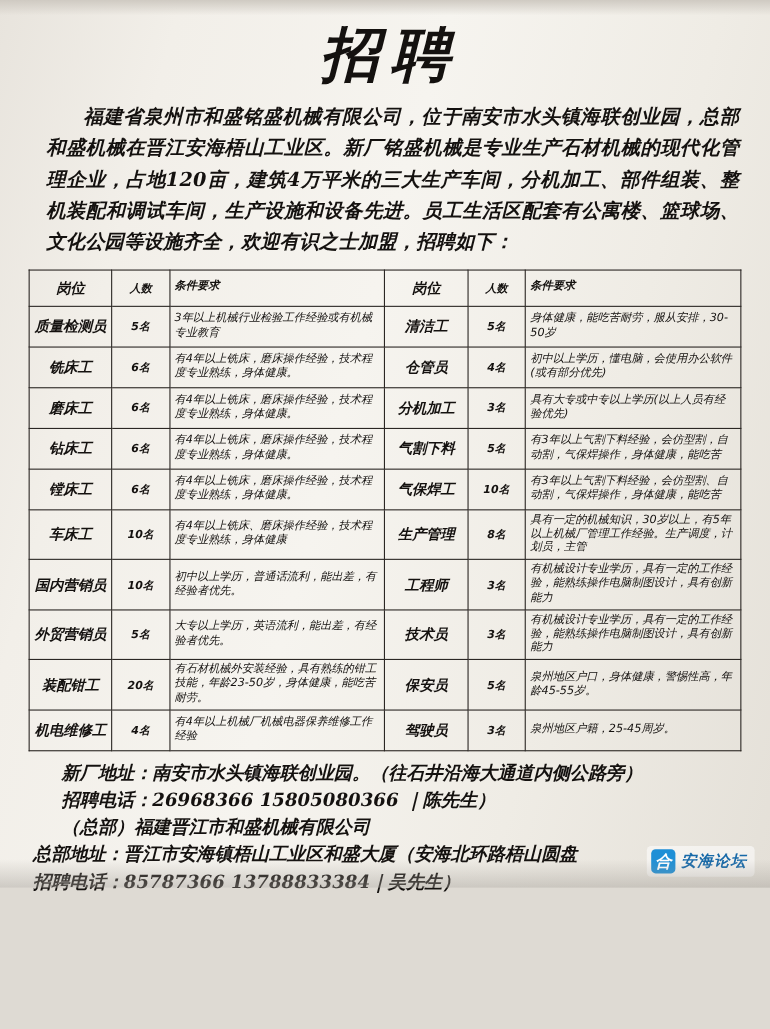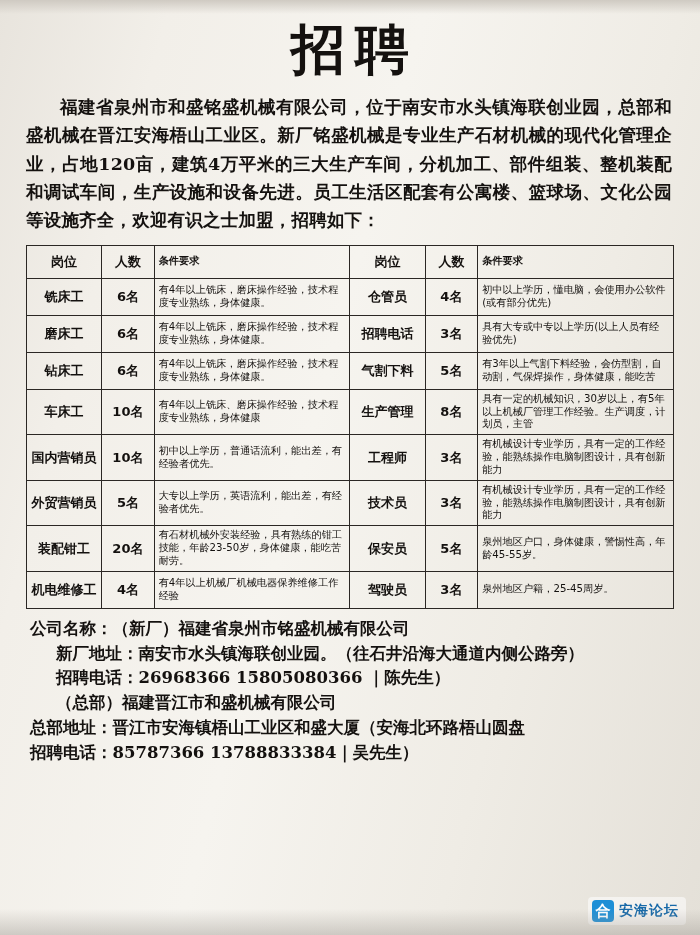--- a/index.html
+++ b/index.html
@@ -3,24 +3,25 @@
 <meta charset="utf-8">
 <style>
   html,body{margin:0;padding:0;}
   body{
     width:700px;height:935px;overflow:hidden;
     background:#dedad3;
     font-family:"Liberation Sans", sans-serif;
     color:#14110f;
   }
   .page{
-    position:relative;width:700px;height:935px;
+    position:relative;width:700px;height:807px;
     background:linear-gradient(105deg,#e8e4dd 0%,#f2efe9 18%,#f6f4ef 45%,#efece5 72%,#e4e0d8 100%);
     box-sizing:border-box;
     padding:10px 26px 0 26px;
+    font-style:italic;
   }
   .page:before{
     content:"";position:absolute;left:0;top:0;right:0;height:14px;
     background:linear-gradient(180deg,#cfcac2,rgba(207,202,194,0));
     pointer-events:none;
   }
   .page:after{
     content:"";position:absolute;left:0;bottom:0;right:0;height:26px;
     background:linear-gradient(0deg,rgba(160,155,148,.45),rgba(160,155,148,0));
     pointer-events:none;
@@ -32,21 +33,21 @@
     font-size:54px;
     letter-spacing:10px;
     margin:4px 0 6px 0;
     text-indent:10px;
   }
   .intro{
     font-family:"DejaVu Serif", serif;
     font-size:17.5px;
     line-height:1.62;
     text-align:justify;
-    margin:0 2px 10px 0;
+    margin:0 2px 10px 16px;
     text-indent:34px;
     font-weight:bold;
     letter-spacing:.2px;
   }
   table{
     border-collapse:collapse;
     width:100%;
     table-layout:fixed;
     margin:0 4px 8px 0;
   }
@@ -56,21 +57,21 @@
     vertical-align:middle;
     font-family:"DejaVu Sans", sans-serif;
   }
   thead th{
     text-align:center;
     font-size:13.5px;
     font-weight:bold;
     height:26px;
   }
   .c-pos{width:11.2%;text-align:center;font-size:13px;font-weight:bold;}
-  .c-num{width:7.4%;text-align:center;font-size:13px;font-weight:bold;}
+  .c-num{width:7.4%;text-align:center;font-size:10px;font-weight:bold;}
   .c-req{width:31.4%;font-size:10.2px;line-height:1.26;text-align:left;}
   tbody tr{height:37px;}
   .contact{
     font-family:"DejaVu Serif", serif;
     font-weight:bold;
     font-size:16.5px;
     line-height:1.5;
     margin-left:4px;
   }
   .contact div{white-space:nowrap;}
@@ -103,42 +104,58 @@
         <th class="c-pos">岗位</th>
         <th class="c-num">人数</th>
         <th class="c-req">条件要求</th>
         <th class="c-pos">岗位</th>
         <th class="c-num">人数</th>
         <th class="c-req">条件要求</th>
       </tr>
     </thead>
     <tbody>
       <tr>
+        <td class="c-pos">质量检测员</td>
+        <td class="c-num">5名</td>
+        <td class="c-req">3年以上机械行业检验工作经验或有机械专业教育</td>
+        <td class="c-pos">清洁工</td>
+        <td class="c-num">5名</td>
+        <td class="c-req">身体健康，能吃苦耐劳，服从安排，30-50岁</td>
+      </tr>
+      <tr>
         <td class="c-pos">铣床工</td>
         <td class="c-num">6名</td>
         <td class="c-req">有4年以上铣床，磨床操作经验，技术程度专业熟练，身体健康。</td>
         <td class="c-pos">仓管员</td>
         <td class="c-num">4名</td>
         <td class="c-req">初中以上学历，懂电脑，会使用办公软件(或有部分优先)</td>
       </tr>
       <tr>
         <td class="c-pos">磨床工</td>
         <td class="c-num">6名</td>
         <td class="c-req">有4年以上铣床，磨床操作经验，技术程度专业熟练，身体健康。</td>
-        <td class="c-pos">招聘电话</td>
+        <td class="c-pos">分机加工</td>
         <td class="c-num">3名</td>
         <td class="c-req">具有大专或中专以上学历(以上人员有经验优先)</td>
       </tr>
       <tr>
         <td class="c-pos">钻床工</td>
         <td class="c-num">6名</td>
         <td class="c-req">有4年以上铣床，磨床操作经验，技术程度专业熟练，身体健康。</td>
         <td class="c-pos">气割下料</td>
         <td class="c-num">5名</td>
         <td class="c-req">有3年以上气割下料经验，会仿型割，自动割，气保焊操作，身体健康，能吃苦</td>
+      </tr>
+      <tr>
+        <td class="c-pos">镗床工</td>
+        <td class="c-num">6名</td>
+        <td class="c-req">有4年以上铣床，磨床操作经验，技术程度专业熟练，身体健康。</td>
+        <td class="c-pos">气保焊工</td>
+        <td class="c-num">10名</td>
+        <td class="c-req">有3年以上气割下料经验，会仿型割、自动割，气保焊操作，身体健康，能吃苦</td>
       </tr>
       <tr>
         <td class="c-pos">车床工</td>
         <td class="c-num">10名</td>
         <td class="c-req">有4年以上铣床、磨床操作经验，技术程度专业熟练，身体健康</td>
         <td class="c-pos">生产管理</td>
         <td class="c-num">8名</td>
         <td class="c-req">具有一定的机械知识，30岁以上，有5年以上机械厂管理工作经验。生产调度，计划员，主管</td>
       </tr>
       <tr>
@@ -170,23 +187,20 @@
         <td class="c-num">4名</td>
         <td class="c-req">有4年以上机械厂机械电器保养维修工作经验</td>
         <td class="c-pos">驾驶员</td>
         <td class="c-num">3名</td>
         <td class="c-req">泉州地区户籍，25-45周岁。</td>
       </tr>
     </tbody>
   </table>
 
   <div class="contact">
-    <div>
-      <span>公司名称：</span><span>（新厂）福建省泉州市铭盛机械有限公司</span>
-    </div>
     <div class="indent">
       <span>新厂地址：</span><span>南安市水头镇海联创业园。（往石井沿海大通道内侧公路旁）</span>
     </div>
     <div class="indent">
       <span>招聘电话：</span><span>26968366      15805080366 ｜陈先生）</span>
     </div>
     <div class="indent">（总部）福建晋江市和盛机械有限公司</div>
     <div>
       <span>总部地址：</span><span>晋江市安海镇梧山工业区和盛大厦（安海北环路梧山圆盘</span>
     </div>

